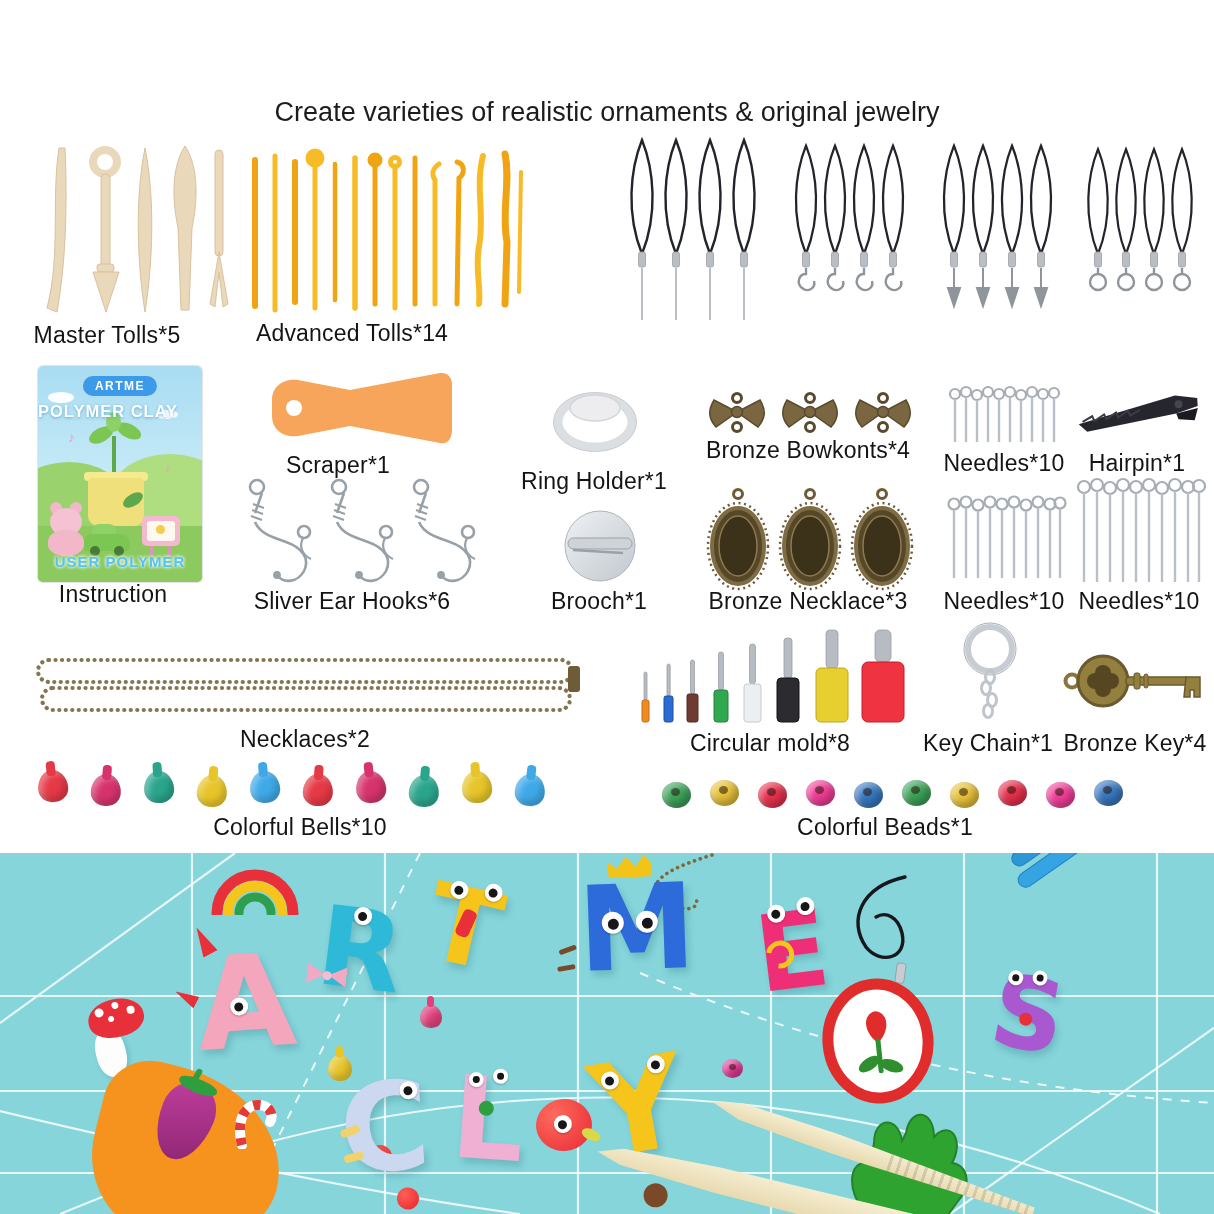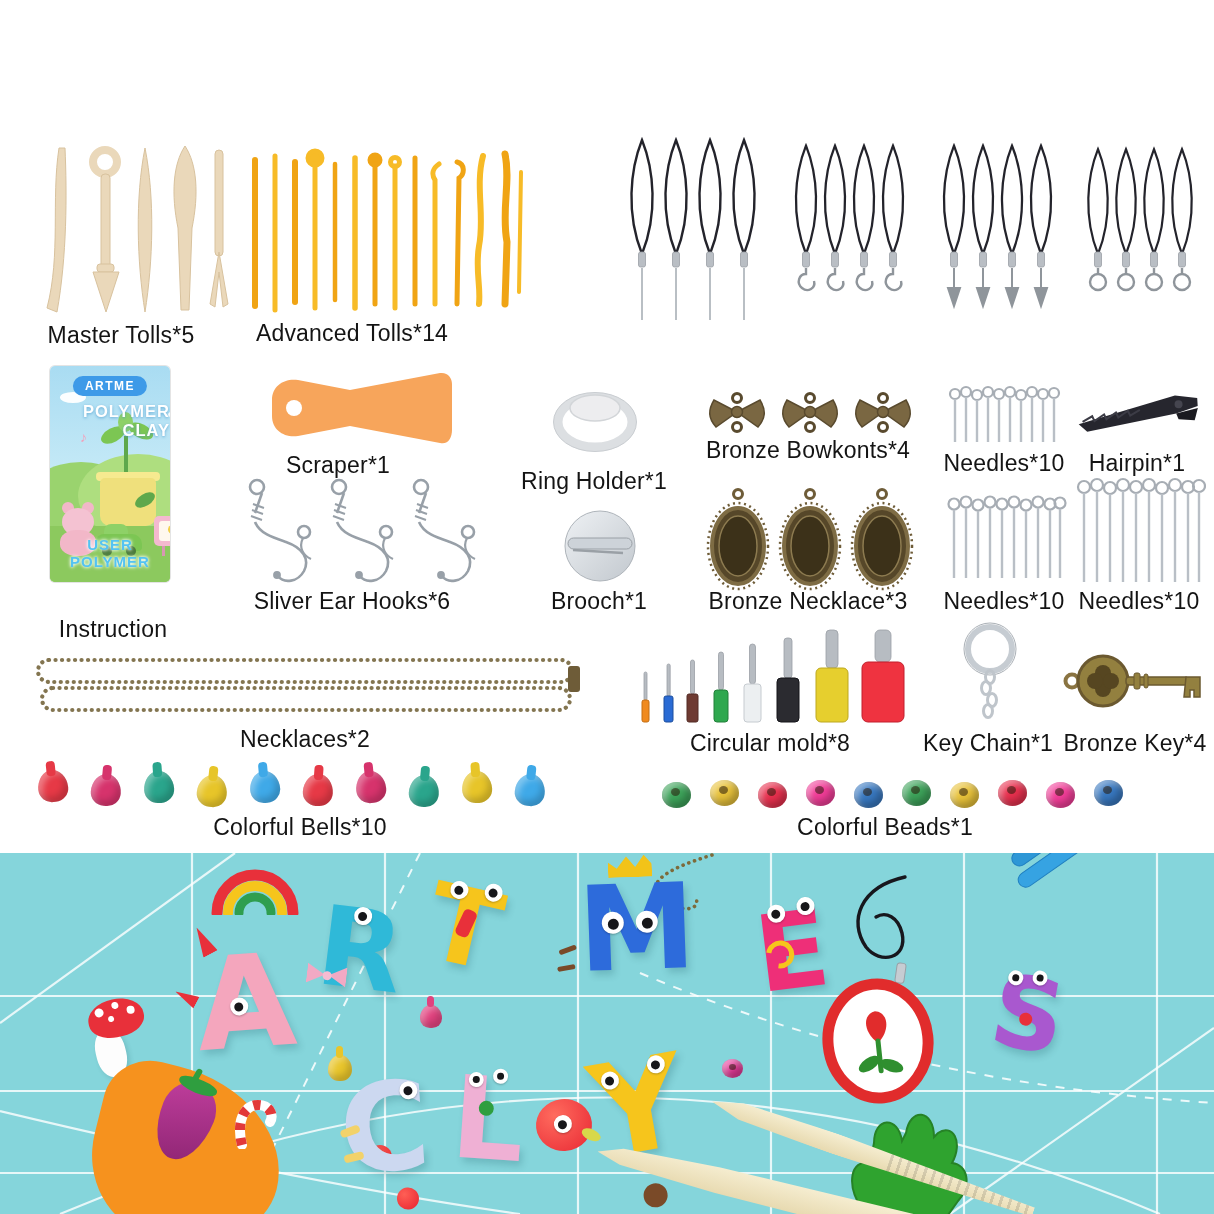--- a/index.html
+++ b/index.html
@@ -8,28 +8,28 @@
   .abs{position:absolute;}
   
   .title{position:absolute;left:0;top:26px;width:100%;text-align:center;
          font-size:54px;font-weight:800;letter-spacing:.5px;color:#0c0c0c;}
   .subtitle{position:absolute;left:0;top:97px;width:100%;text-align:center;
          font-size:27px;font-weight:400;color:#1c1c1c;}
   
   .item-label{position:absolute;transform:translateX(-50%);white-space:nowrap;
          font-size:23px;font-weight:500;color:#141414;letter-spacing:.2px;}
   
-  .book{position:absolute;left:50px;top:366px;width:120px;height:216px;border-radius:5px;
+  .book{position:absolute;left:38px;top:366px;width:164px;height:216px;border-radius:5px;
         overflow:hidden;box-shadow:0 0 0 1px #e4e4e4;}
   .book *{position:absolute;}
   .book-sky{inset:0;background:linear-gradient(180deg,#a9dcf2 0%,#c6eaf7 52%,#daf1df 60%,#9ed573 78%,#8cc95e 100%);}
   .hill{border-radius:50%;background:#9ad36e;}
   .badge{left:50%;top:10px;transform:translateX(-50%);background:#3d9ae8;color:#fff;
          font-size:12px;font-weight:700;letter-spacing:1.5px;padding:3px 12px;border-radius:10px;}
-  .book-title{top:36px;width:100%;text-align:right;color:#fff;font-weight:800;font-size:16.5px;
+  .book-title{top:36px;width:100%;text-align:left;color:#fff;font-weight:800;font-size:16.5px;
          letter-spacing:1px;text-shadow:0 1px 3px rgba(70,150,200,.75);}
   .book-footer{bottom:12px;width:100%;text-align:center;color:#54c3f1;font-weight:800;font-size:15px;
          letter-spacing:1px;text-shadow:0 0 3px #fff,0 0 4px #fff;}
   .cloud{background:#fff;border-radius:50%;opacity:.95;}
   .note-icon::before{content:"♪";color:#f2a0bb;font-size:14px;}
   
   .bell{position:absolute;width:30px;height:32px;border-radius:50% 50% 46% 46% / 58% 58% 42% 42%;
         box-shadow:inset -4px -5px 6px rgba(0,0,0,.18), inset 4px 4px 6px rgba(255,255,255,.35);}
   .bell .knob{position:absolute;left:10px;top:-9px;width:9px;height:15px;border-radius:4px;background:inherit;}
   .bead{position:absolute;width:29px;height:26px;border-radius:50%;
@@ -48,39 +48,40 @@
   .photo-item{position:absolute;}
   .tool-cream{position:absolute;background:linear-gradient(180deg,#f6eed2,#e7d9af);}
   .ribs{position:absolute;right:0;top:0;height:100%;width:45%;
         background:repeating-linear-gradient(90deg,rgba(0,0,0,.12) 0 3px,transparent 3px 9px);}
 </style>
 </head>
 <body>
 
 <div class="canvas">
 
+  <div class="subtitle">Create varieties of realistic ornaments &amp; original jewelry</div>
 
   <svg class="abs" style="left:35px;top:142px" width="200" height="178" viewBox="0 0 200 178">
     <g fill="#ead8ba" stroke="#d8c29e" stroke-width="1">
       <path d="M24,6 C16,58 26,112 12,166 L22,170 C32,114 32,52 30,6 Z"></path>
       <g>
         <circle cx="70" cy="20" r="12" fill="none" stroke="#ead8ba" stroke-width="8"></circle>
         <rect x="66" y="32" width="9" height="96" rx="4"></rect>
         <rect x="62" y="122" width="17" height="8" rx="3"></rect>
         <polygon points="58,130 84,130 71,170"></polygon>
       </g>
       <path d="M110,6 C100,56 102,120 110,170 C118,120 120,56 110,6 Z"></path>
       <path d="M150,4 C138,22 136,52 143,86 L146,168 L154,168 L157,86 C164,52 162,22 150,4 Z"></path>
       <g>
         <rect x="180" y="8" width="8" height="106" rx="4"></rect>
         <path d="M184,110 L175,162 L180,165 L184,130 L188,165 L193,162 Z"></path>
       </g>
     </g>
   </svg>
-  <div class="item-label" style="left:121px;top:322px">Master Tolls*5</div>
+  <div class="item-label" style="left:107px;top:322px">Master Tolls*5</div>
 
   <svg class="abs" style="left:243px;top:142px" width="282" height="178" viewBox="0 0 282 178">
     <g stroke-linecap="round" fill="none">
       <line x1="12" y1="18" x2="12" y2="164" stroke="#f0a414" stroke-width="6"></line>
       <line x1="32" y1="14" x2="32" y2="168" stroke="#f7bb27" stroke-width="5"></line>
       <line x1="52" y1="20" x2="52" y2="160" stroke="#f0a414" stroke-width="6"></line>
       <g stroke="#f7bb27" stroke-width="5">
           <circle cx="72" cy="16" r="7" fill="#f7bb27"></circle>
           <line x1="72" y1="22" x2="72" y2="166"></line>
         </g>
@@ -257,21 +258,21 @@
 
     <div style="left:104px;top:150px;width:38px;height:30px;background:#f4b9cf;border-radius:5px"></div>
     <div style="left:109px;top:155px;width:28px;height:20px;background:#fff8ee;border-radius:3px"></div>
     <div style="left:118px;top:159px;width:9px;height:9px;background:#f2cf4a;border-radius:50%"></div>
     <div style="left:112px;top:180px;width:3px;height:10px;background:#d897b2"></div>
     <div style="left:130px;top:180px;width:3px;height:10px;background:#d897b2"></div>
     <div class="badge">ARTME</div>
     <div class="book-title">POLYMER CLAY</div>
     <div class="book-footer">USER POLYMER</div>
   </div>
-  <div class="item-label" style="left:113px;top:616px">Instruction</div>
+  <div class="item-label" style="left:113px;top:581px">Instruction</div>
 
   <svg class="abs" style="left:258px;top:366px" width="196" height="88" viewBox="0 0 196 88">
     <path d="M14,34 C14,20 26,12 40,14 L92,24 L182,7 C190,6 194,12 194,18 L194,64 C194,72 190,79 182,77 L92,60 L40,70 C26,72 14,64 14,50 Z" fill="#f7a55b"></path>
     <circle cx="36" cy="42" r="8" fill="#fff"></circle>
   </svg>
   <div class="item-label" style="left:338px;top:452px">Scraper*1</div>
 
   <svg class="abs" style="left:549px;top:378px" width="92" height="76" viewBox="0 0 92 76">
     <ellipse cx="46" cy="44" rx="37" ry="25" fill="none" stroke="#dcdfe2" stroke-width="9"></ellipse>
     <ellipse cx="46" cy="44" rx="41.5" ry="29.5" fill="none" stroke="#c9cdd1" stroke-width="1"></ellipse>

